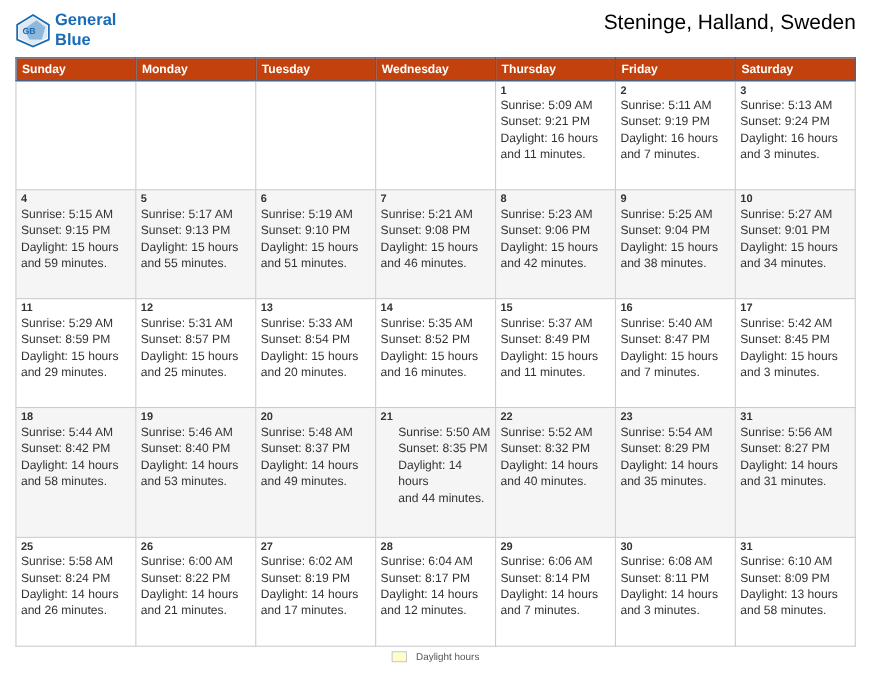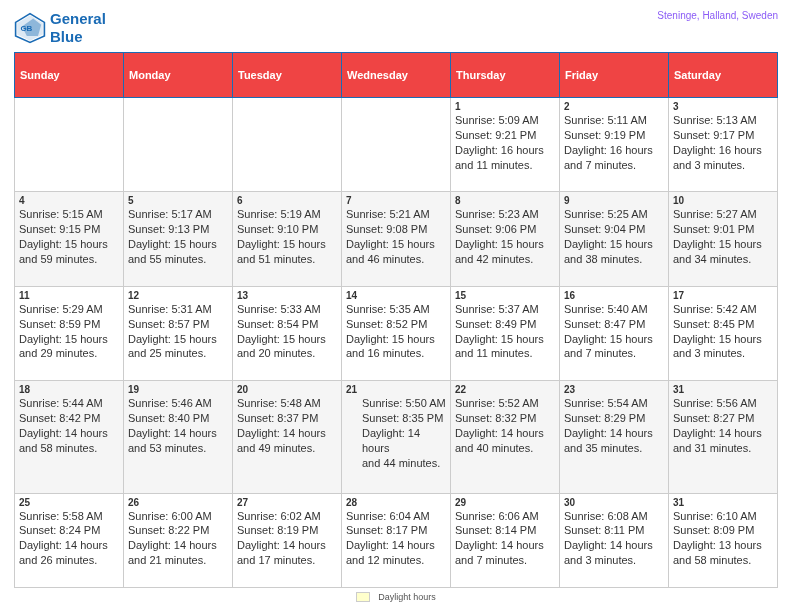--- a/index.html
+++ b/index.html
@@ -43,37 +43,37 @@
     }
     .title-block {
       text-align: right;
     }
     .month-year {
       font-size: 28px;
       font-weight: bold;
       color: #333;
     }
     .location {
-      font-size: 10px;
-      color: #8b5cf6;
+      font-size: 19px;
+      color: #000000;
     }
     .calendar {
       flex: 1;
       border: 1px solid #ccc;
       border-collapse: collapse;
       width: 100%;
       table-layout: fixed;
     }
     .calendar th {
-      background: #ef4444;
+      background: #c2410c;
       color: #fff;
       font-size: 11px;
       font-weight: bold;
       text-align: left;
-      padding: 16px 5px;
+      padding: 4px 5px;
       border: 1px solid #1a6bb5;
     }
     .calendar td {
       border: 1px solid #ccc;
       vertical-align: top;
       padding: 3px 4px;
       font-size: 9px;
       color: #333;
       background: #fff;
     }
@@ -174,21 +174,21 @@
           <td>
             <span class="day-num">2</span>
             <div class="day-detail" style="white-space: pre-line;">Sunrise: 5:11 AM
 Sunset: 9:19 PM
 Daylight: 16 hours
 and 7 minutes.</div>
           </td>
           <td>
             <span class="day-num">3</span>
             <div class="day-detail" style="white-space: pre-line;">Sunrise: 5:13 AM
-Sunset: 9:17 PM
+Sunset: 9:24 PM
 Daylight: 16 hours
 and 3 minutes.</div>
           </td>
         </tr>
         <tr>
           <td>
             <span class="day-num">4</span>
             <div class="day-detail" style="white-space: pre-line;">Sunrise: 5:15 AM
 Sunset: 9:15 PM
 Daylight: 15 hours

